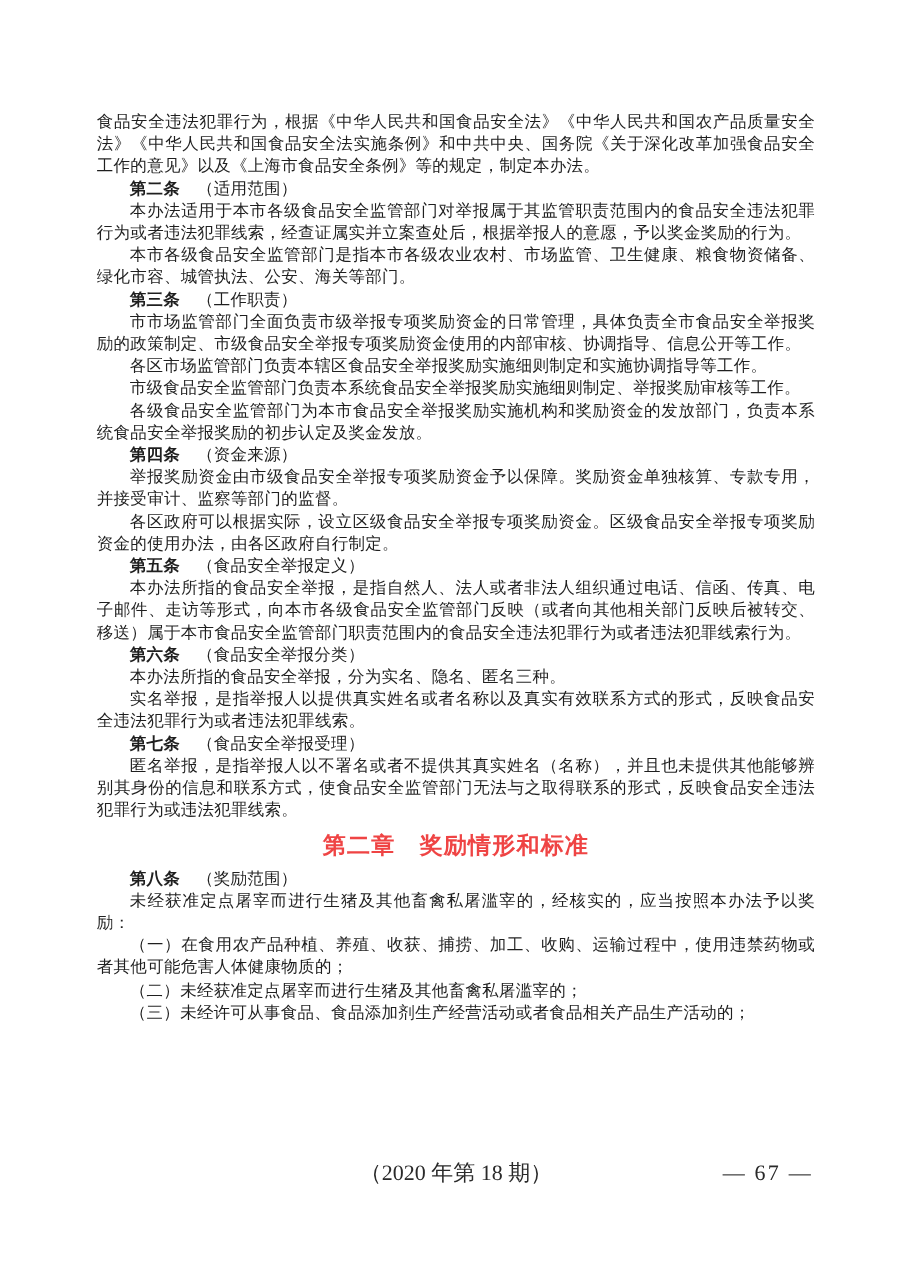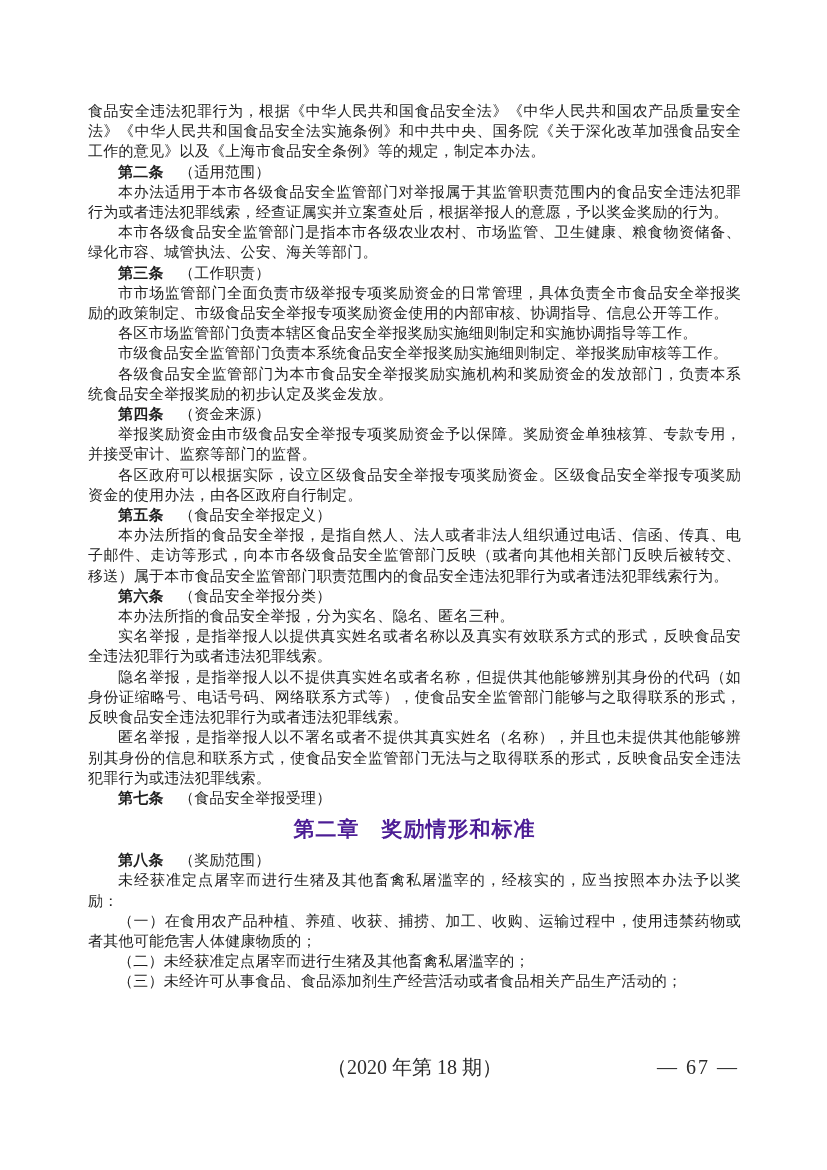--- a/index.html
+++ b/index.html
@@ -27,21 +27,21 @@
   .para.continuation{text-indent:0;}
   .article-label{font-weight:bold;}
   .chapter{
     margin:9px 0 9px 0;
     font-family:"Liberation Sans","DejaVu Sans",sans-serif;
     font-weight:bold;
     font-size:21px;
     line-height:24px;
     text-align:center;
     letter-spacing:1px;
-    color:#4c1d95;
+    color:#ef4444;
   }
   .footer{
     position:absolute;left:88px;top:1058px;width:653px;
     font-size:20px;line-height:18px;
     text-align:center;color:#2a2a2a;
   }
   .footer .pagenum{
     position:absolute;right:2px;top:0;
     letter-spacing:2px;
   }
@@ -61,23 +61,22 @@
       <p class="para body">市级食品安全监管部门负责本系统食品安全举报奖励实施细则制定、举报奖励审核等工作。</p>
       <p class="para body">各级食品安全监管部门为本市食品安全举报奖励实施机构和奖励资金的发放部门，负责本系统食品安全举报奖励的初步认定及奖金发放。</p>
       <p class="para body article"><span class="article-label">第四条</span><span class="article-title">　（资金来源）</span></p>
       <p class="para body">举报奖励资金由市级食品安全举报专项奖励资金予以保障。奖励资金单独核算、专款专用，并接受审计、监察等部门的监督。</p>
       <p class="para body">各区政府可以根据实际，设立区级食品安全举报专项奖励资金。区级食品安全举报专项奖励资金的使用办法，由各区政府自行制定。</p>
       <p class="para body article"><span class="article-label">第五条</span><span class="article-title">　（食品安全举报定义）</span></p>
       <p class="para body">本办法所指的食品安全举报，是指自然人、法人或者非法人组织通过电话、信函、传真、电子邮件、走访等形式，向本市各级食品安全监管部门反映（或者向其他相关部门反映后被转交、移送）属于本市食品安全监管部门职责范围内的食品安全违法犯罪行为或者违法犯罪线索行为。</p>
       <p class="para body article"><span class="article-label">第六条</span><span class="article-title">　（食品安全举报分类）</span></p>
       <p class="para body">本办法所指的食品安全举报，分为实名、隐名、匿名三种。</p>
       <p class="para body">实名举报，是指举报人以提供真实姓名或者名称以及真实有效联系方式的形式，反映食品安全违法犯罪行为或者违法犯罪线索。</p>
-      <p class="para body">隐名举报，是指举报人以不提供真实姓名或者名称，但提供其他能够辨别其身份的代码（如身份证缩略号、电话号码、网络联系方式等），使食品安全监管部门能够与之取得联系的形式，反映食品安全违法犯罪行为或者违法犯罪线索。</p>
+      <p class="para body article"><span class="article-label">第七条</span><span class="article-title">　（食品安全举报受理）</span></p>
       <p class="para body">匿名举报，是指举报人以不署名或者不提供其真实姓名（名称），并且也未提供其他能够辨别其身份的信息和联系方式，使食品安全监管部门无法与之取得联系的形式，反映食品安全违法犯罪行为或违法犯罪线索。</p>
-      <p class="para body article"><span class="article-label">第七条</span><span class="article-title">　（食品安全举报受理）</span></p>
       <h2 class="chapter">第二章　奖励情形和标准</h2>
       <p class="para body article"><span class="article-label">第八条</span><span class="article-title">　（奖励范围）</span></p>
       <p class="para body">未经获准定点屠宰而进行生猪及其他畜禽私屠滥宰的，经核实的，应当按照本办法予以奖励：</p>
       <p class="para body">（一）在食用农产品种植、养殖、收获、捕捞、加工、收购、运输过程中，使用违禁药物或者其他可能危害人体健康物质的；</p>
       <p class="para body">（二）未经获准定点屠宰而进行生猪及其他畜禽私屠滥宰的；</p>
       <p class="para body">（三）未经许可从事食品、食品添加剂生产经营活动或者食品相关产品生产活动的；</p>
     </div>
   <div class="footer">
     <span class="issue">（2020 年第 18 期）</span>
     <span class="pagenum">— 67 —</span>

